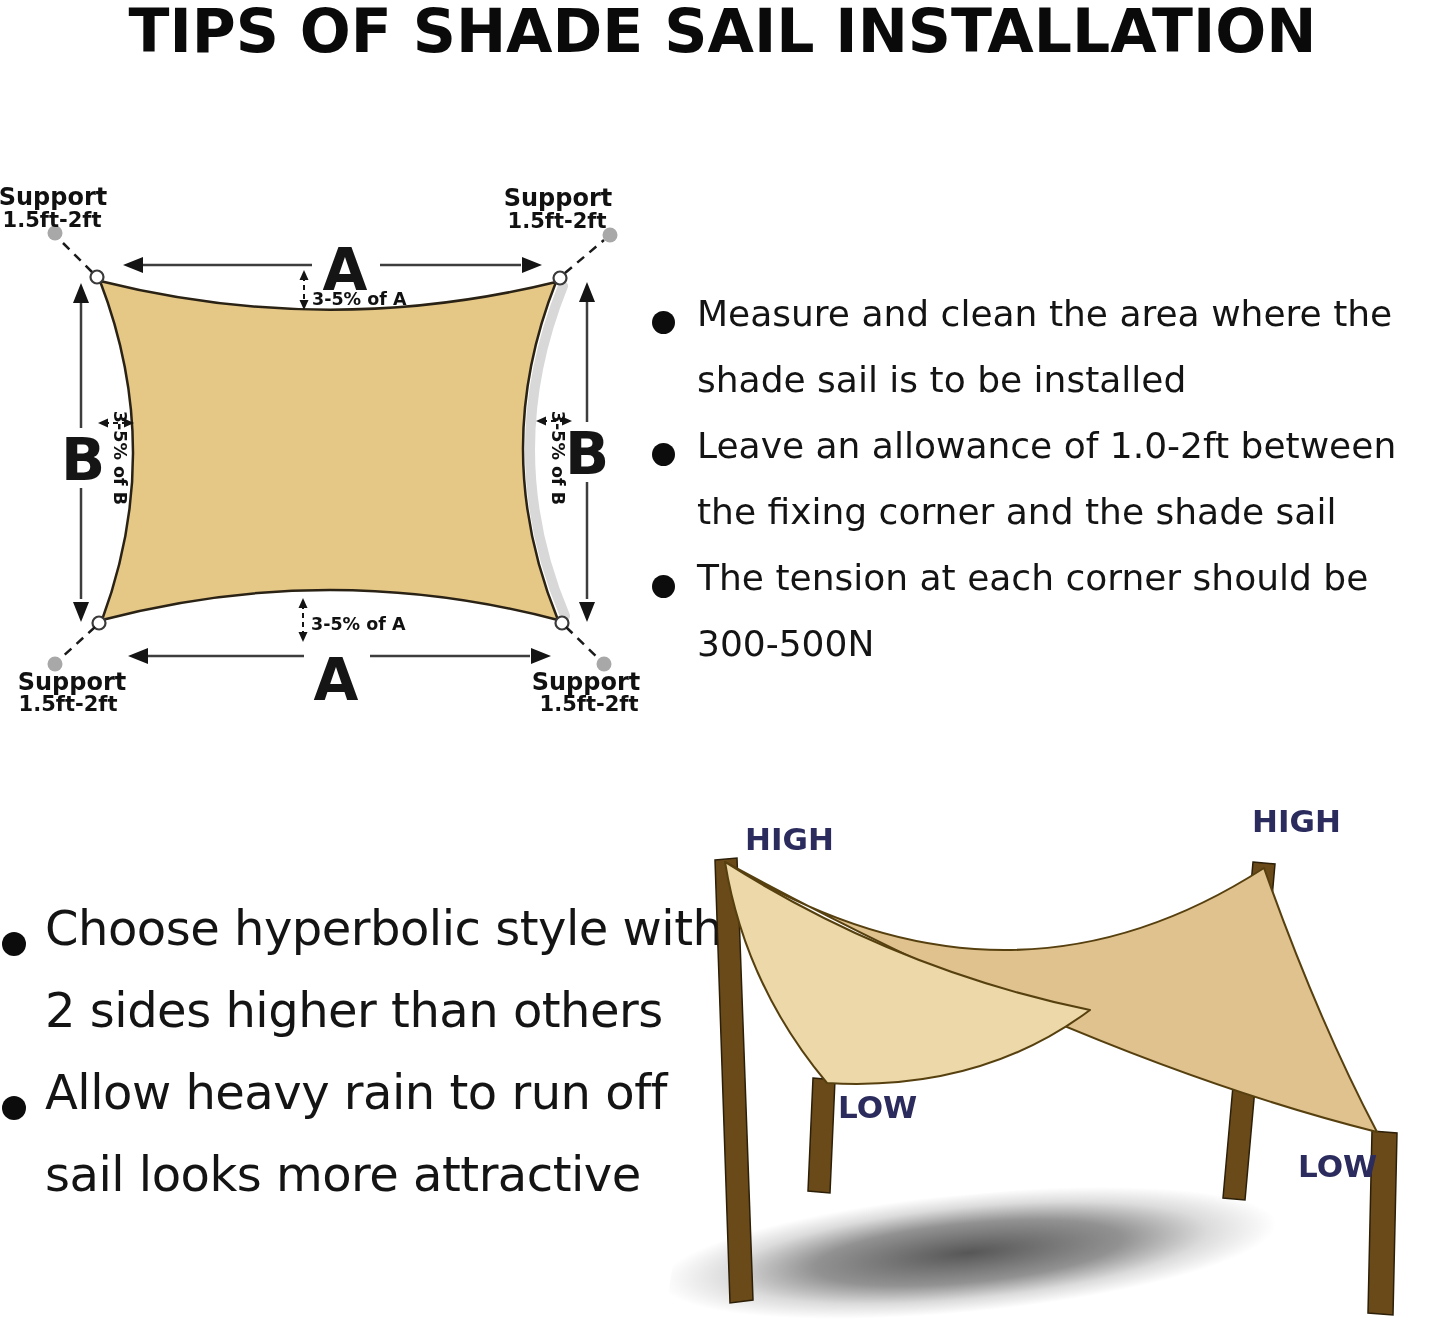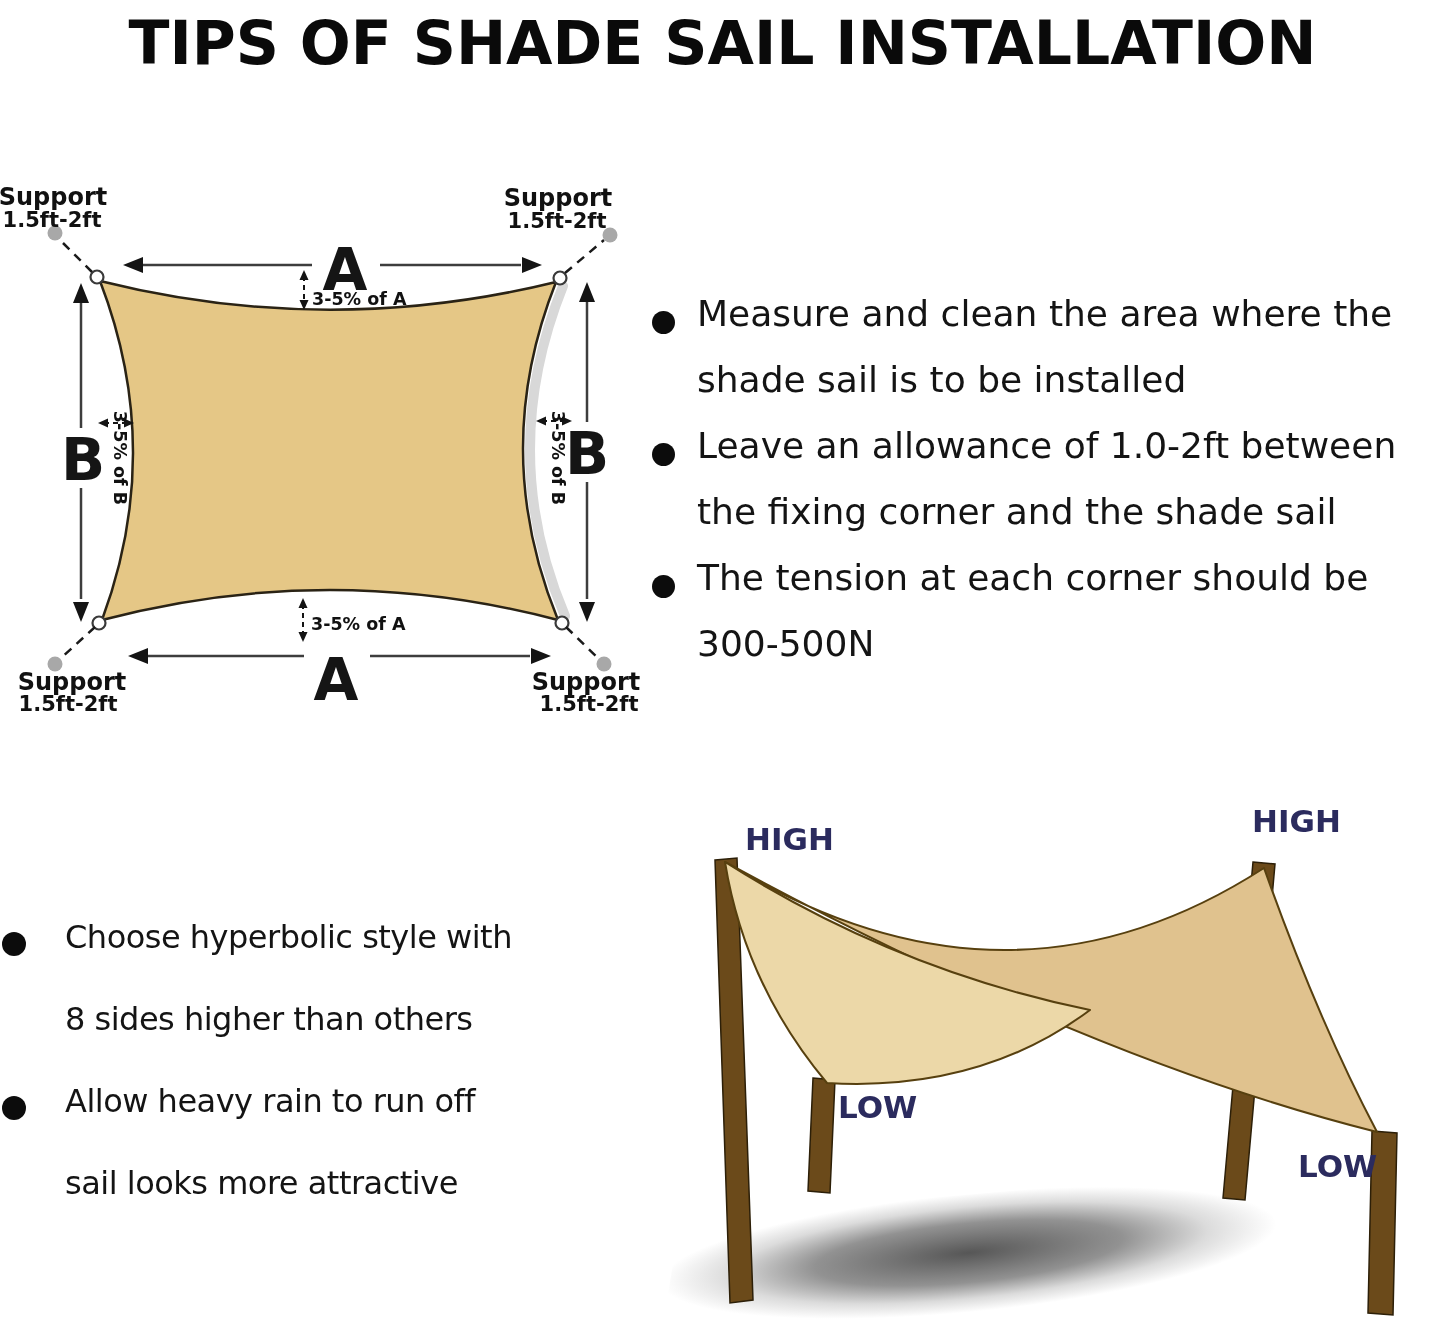--- a/index.html
+++ b/index.html
@@ -1,29 +1,29 @@
 <!DOCTYPE html>
 <html><head>
 <meta charset="utf-8">
 <style>
   html,body{margin:0;padding:0;background:#fff;}
   .page{position:relative;width:1445px;height:1319px;background:#fff;overflow:hidden;
         font-family:"DejaVu Sans",sans-serif;color:#141414;}
-  .title{position:absolute;left:0;top:0;width:1445px;margin:0;padding-top:12px;
+  .title{position:absolute;left:0;top:0;width:1445px;margin:0;padding-top:0;
          text-align:center;font-size:60px;line-height:62px;font-weight:700;
          letter-spacing:0px;color:#0a0a0a;}
   svg text{font-family:"DejaVu Sans",sans-serif;}
   .diagram{position:absolute;left:0;top:170px;}
   .illus{position:absolute;left:640px;top:780px;z-index:2;}
   .tips{position:absolute;}
   .tips-right{left:640px;top:268px;width:805px;}
   .tips-left{left:0px;top:874px;width:640px;}
   .tiprow{display:flex;align-items:flex-end;}
   .tips-right .tiprow{height:66px;font-size:36px;}
-  .tips-left .tiprow{height:82px;font-size:32px;letter-spacing:-0.5px;gap:20px;}
+  .tips-left .tiprow{height:82px;font-size:48px;letter-spacing:-0.5px;}
   .dotcol{flex:0 0 57px;display:flex;align-items:center;}
   .tips-left .dotcol{flex:0 0 45px;}
   .bdot{width:23px;height:23px;border-radius:50%;background:#0c0c0c;margin-left:12px;}
   .tips-left .bdot{margin-left:2px;width:24px;height:24px;}
   .tiptext{white-space:nowrap;}
   .shadow{position:absolute;left:668px;top:1192px;width:665px;height:132px;z-index:1;
           transform:rotate(-5deg) skewX(-14deg);
           background:radial-gradient(ellipse 58% 56% at 45% 44%,
             rgba(72,72,72,0.92) 0%, rgba(104,104,104,0.72) 40%,
             rgba(150,150,150,0.34) 62%, rgba(255,255,255,0) 80%);}
@@ -145,21 +145,21 @@
 
   <div class="tips tips-left">
     <div class="tiprow">
       <span class="dotcol">
           <span class="bdot"></span>
         </span>
       <span class="tiptext">Choose hyperbolic style with</span>
     </div>
     <div class="tiprow">
       <span class="dotcol"></span>
-      <span class="tiptext">8 sides higher than others</span>
+      <span class="tiptext">2 sides higher than others</span>
     </div>
     <div class="tiprow">
       <span class="dotcol">
           <span class="bdot"></span>
         </span>
       <span class="tiptext">Allow heavy rain to run off</span>
     </div>
     <div class="tiprow">
       <span class="dotcol"></span>
       <span class="tiptext">sail looks more attractive</span>

